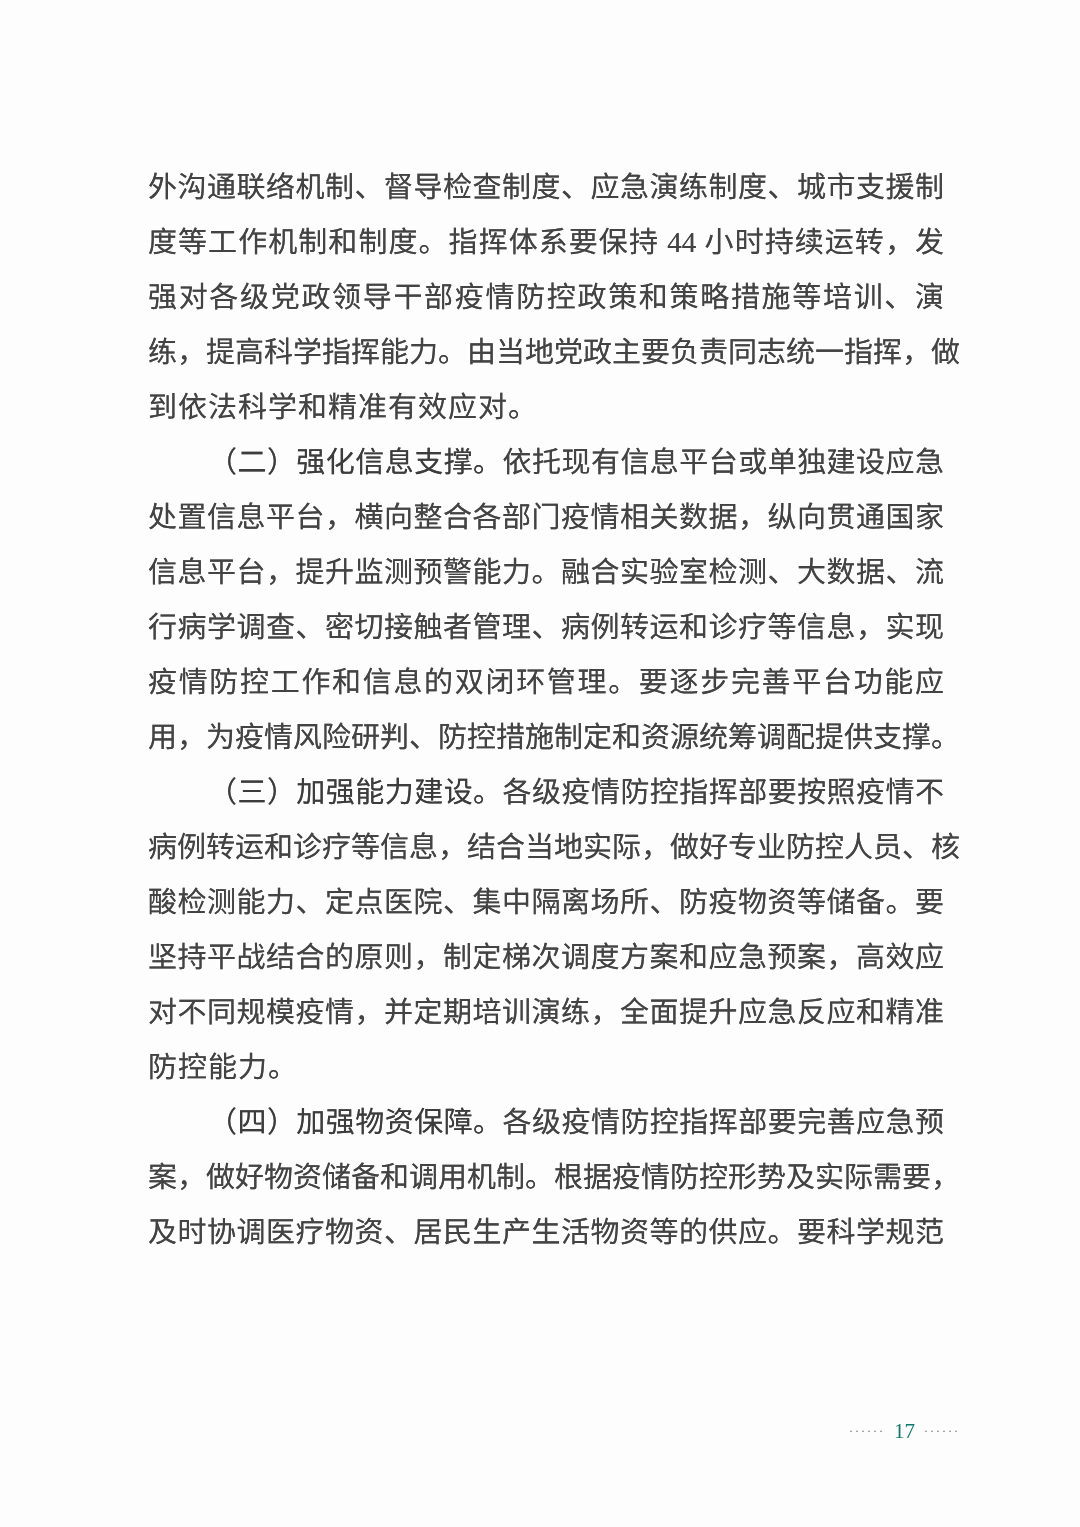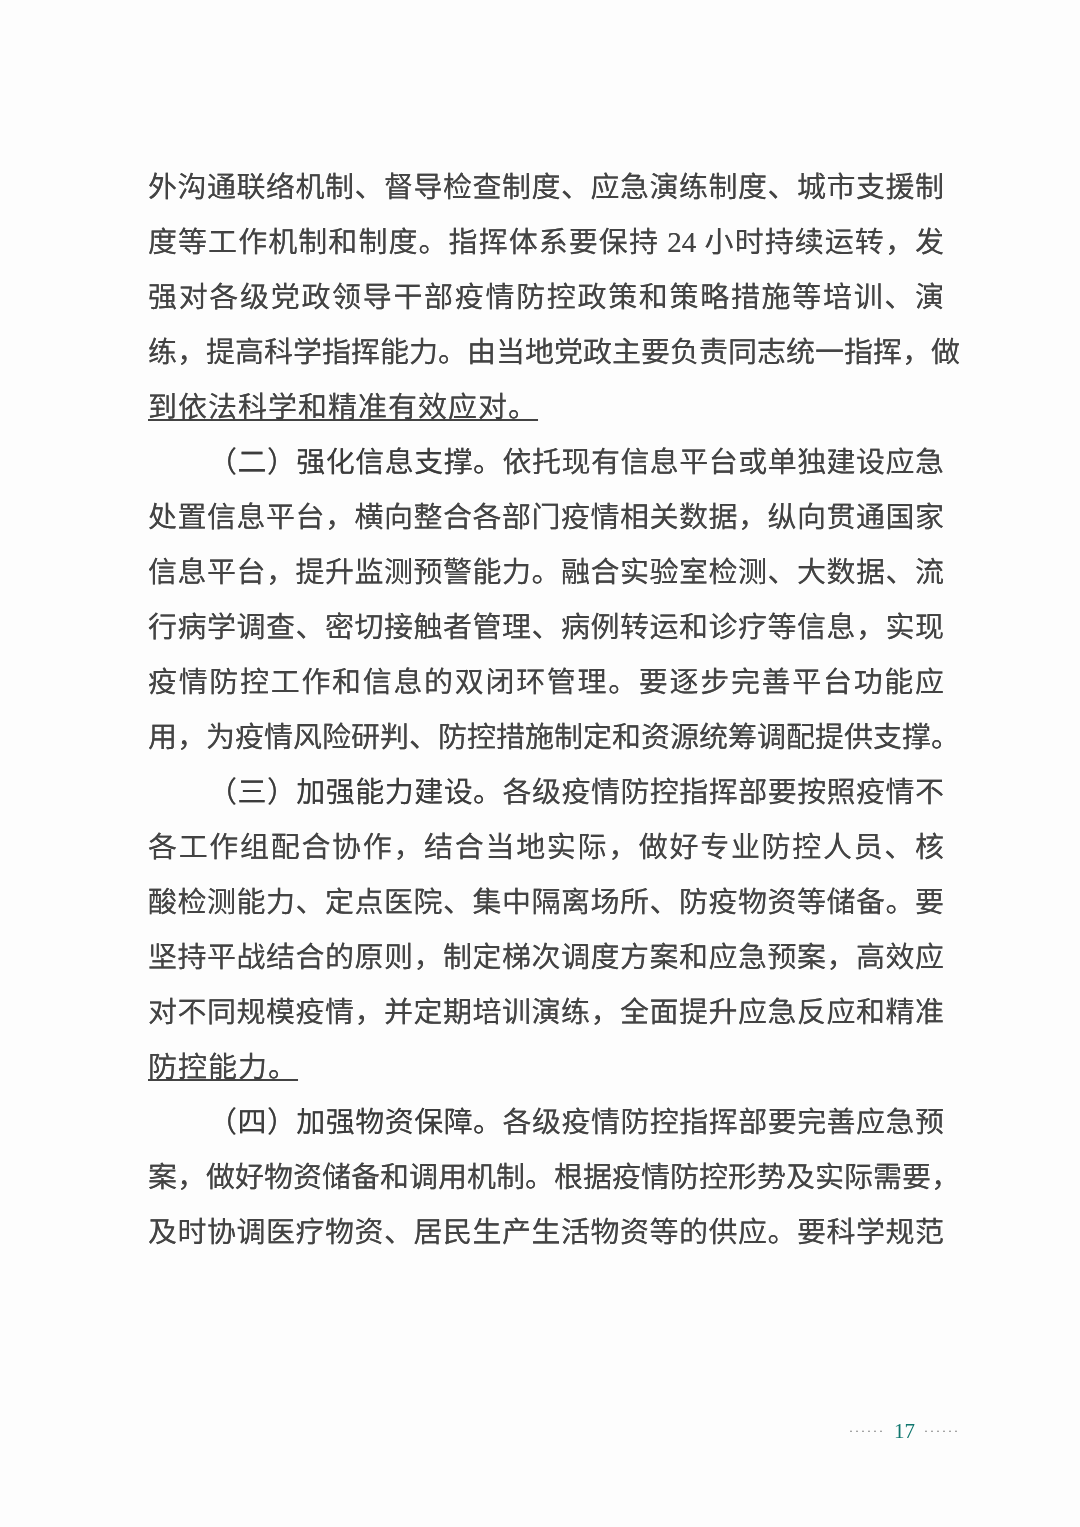--- a/index.html
+++ b/index.html
@@ -32,21 +32,20 @@
     text-align-last: justify;
     text-justify: inter-character;
     color: #434343;
     
     text-shadow: 0 0 0.4px #6a6a6a;
   }
   .line.para-end {
     text-align: left;
     text-align-last: left;
     letter-spacing: 1px;
-    text-decoration: underline;
   }
   .line.indent {
     text-indent: 60px;
   }
   .lead {
     font-weight: 400;
     color: #3c3c3c;
   }
   .footer {
     position: absolute;
@@ -70,34 +69,34 @@
     font-family: "Liberation Serif", "DejaVu Serif", serif;
   }
 </style>
 </head>
 <body>
 
 <div class="page">
 
   <div class="text-block">
     <div class="line">外沟通联络机制、督导检查制度、应急演练制度、城市支援制</div>
-    <div class="line">度等工作机制和制度。指挥体系要保持 24 小时持续运转，发</div>
+    <div class="line">度等工作机制和制度。指挥体系要保持 44 小时持续运转，发</div>
     <div class="line">强对各级党政领导干部疫情防控政策和策略措施等培训、演</div>
     <div class="line">练，提高科学指挥能力。由当地党政主要负责同志统一指挥，做</div>
     <div class="line para-end">到依法科学和精准有效应对。</div>
 
     <div class="line indent"><span class="lead">（二）强化信息支撑。</span><span>依托现有信息平台或单独建设应急</span></div>
     <div class="line">处置信息平台，横向整合各部门疫情相关数据，纵向贯通国家</div>
     <div class="line">信息平台，提升监测预警能力。融合实验室检测、大数据、流</div>
     <div class="line">行病学调查、密切接触者管理、病例转运和诊疗等信息，实现</div>
     <div class="line">疫情防控工作和信息的双闭环管理。要逐步完善平台功能应</div>
     <div class="line">用，为疫情风险研判、防控措施制定和资源统筹调配提供支撑。</div>
 
     <div class="line indent"><span class="lead">（三）加强能力建设。</span><span>各级疫情防控指挥部要按照疫情不</span></div>
-    <div class="line">各工作组配合协作，结合当地实际，做好专业防控人员、核</div>
+    <div class="line">病例转运和诊疗等信息，结合当地实际，做好专业防控人员、核</div>
     <div class="line">酸检测能力、定点医院、集中隔离场所、防疫物资等储备。要</div>
     <div class="line">坚持平战结合的原则，制定梯次调度方案和应急预案，高效应</div>
     <div class="line">对不同规模疫情，并定期培训演练，全面提升应急反应和精准</div>
     <div class="line para-end">防控能力。</div>
 
     <div class="line indent"><span class="lead">（四）加强物资保障。</span><span>各级疫情防控指挥部要完善应急预</span></div>
     <div class="line">案，做好物资储备和调用机制。根据疫情防控形势及实际需要，</div>
     <div class="line">及时协调医疗物资、居民生产生活物资等的供应。要科学规范</div>
   </div>
 

